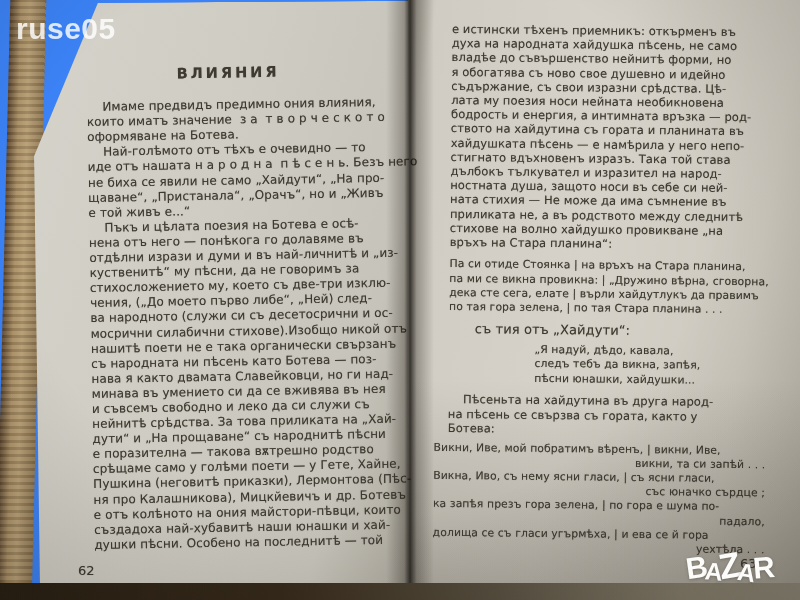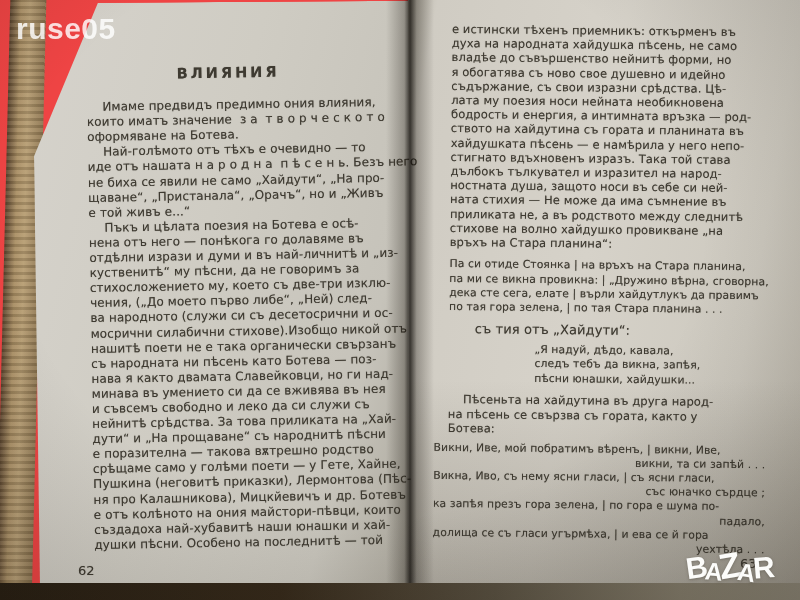--- a/index.html
+++ b/index.html
@@ -1,17 +1,17 @@
 <!DOCTYPE html>
 <html><head>
 <meta charset="utf-8">
 <style>
   html,body{margin:0;padding:0;}
   .photo{position:relative;width:800px;height:600px;overflow:hidden;
-         background:#ef4444;font-family:"DejaVu Sans",sans-serif;}
+         background:#3b82f6;font-family:"DejaVu Sans",sans-serif;}
   
   .cover-edge{position:absolute;left:3px;top:-8px;width:36px;height:616px;
       background:linear-gradient(90deg,#5d4730 0%,#a98e63 30%,#b79d72 55%,#8d7550 100%);
       transform:rotate(1.4deg);}
   .cover-edge::after{content:"";position:absolute;inset:0;
       background:repeating-linear-gradient(180deg,rgba(0,0,0,0.12) 0 3px,rgba(255,255,255,0.06) 3px 7px);}
   .left-page{position:absolute;left:22px;top:2px;width:392px;height:588px;
       background:linear-gradient(105deg,#d6d3cc 0%,#cfccc3 45%,#c6c3ba 80%,#a8a499 100%);
       clip-path:polygon(78px 0%,100% 0%,100% 100%,16px 100%,13px 26%);
       transform:rotate(-0.4deg);}

